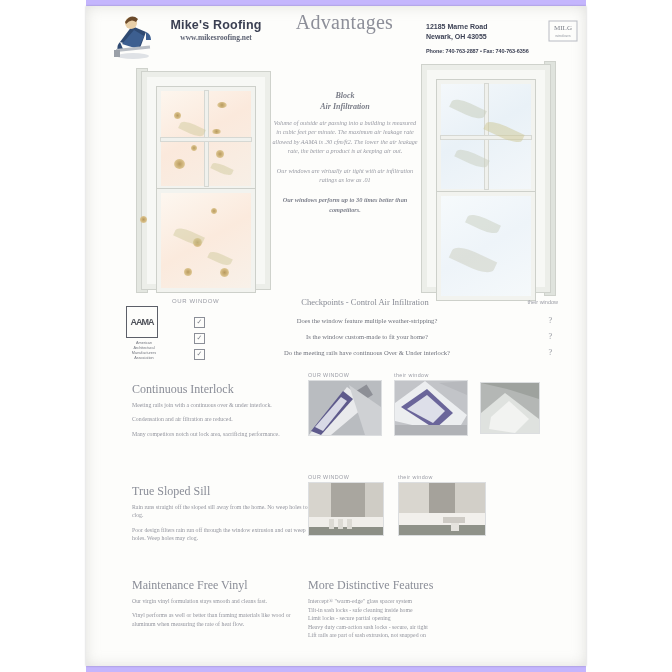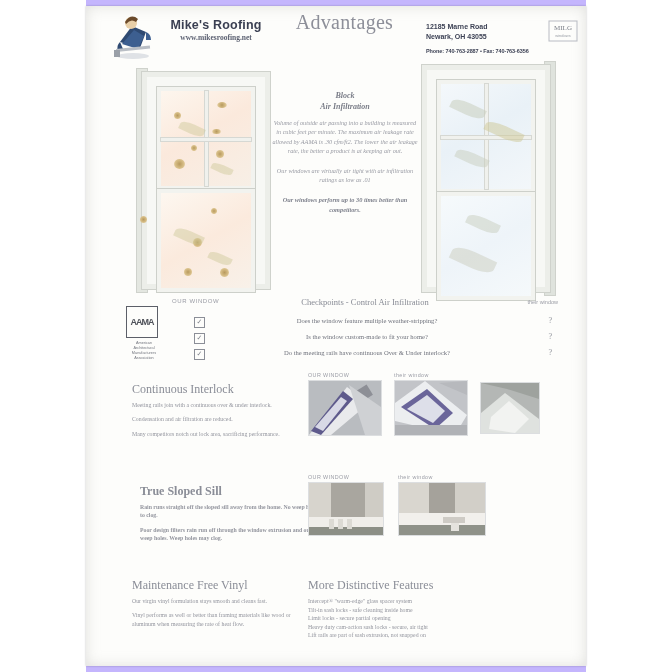--- a/index.html
+++ b/index.html
@@ -84,21 +84,21 @@
   .cp-q{position:absolute;left:50px;width:290px;text-align:center;font-size:6.6px;color:#70737d;top:1px;}
   .cp-mark{position:absolute;right:6px;top:0;font-size:8px;color:#8b8e97;}
 
   
   .sec-h{font-size:12px;color:#8a8d97;margin-bottom:4px;}
   .sec-p{font-size:5.8px;line-height:8.4px;color:#93959e;margin-bottom:6px;}
   .sec-li{font-size:5.8px;line-height:8.6px;color:#93959e;}
 
   #col-left{position:absolute;left:46px;top:376px;width:180px;}
   #sec-interlock{position:absolute;left:0;top:0;width:180px;}
-  #sec-sill{position:absolute;left:8px;top:102px;width:180px;font-weight:bold;}
+  #sec-sill{position:absolute;left:0;top:102px;width:180px;}
   #sec-vinyl{position:absolute;left:0;top:196px;width:180px;}
 
   #col-right{position:absolute;left:222px;top:366px;width:240px;}
   .photo-lab{font-size:5.4px;color:#9b9da6;font-family:"Liberation Sans",sans-serif;letter-spacing:.4px;margin-bottom:2px;}
   .photo{border:1px solid #dcdee0;}
   .ph-a{position:absolute;left:0;top:0;width:72px;}
   .ph-b{position:absolute;left:86px;top:0;width:72px;}
   .ph-c{position:absolute;left:172px;top:10px;width:58px;}
   .ph-d{position:absolute;left:0;top:102px;width:74px;}
   .ph-e{position:absolute;left:90px;top:102px;width:86px;}

